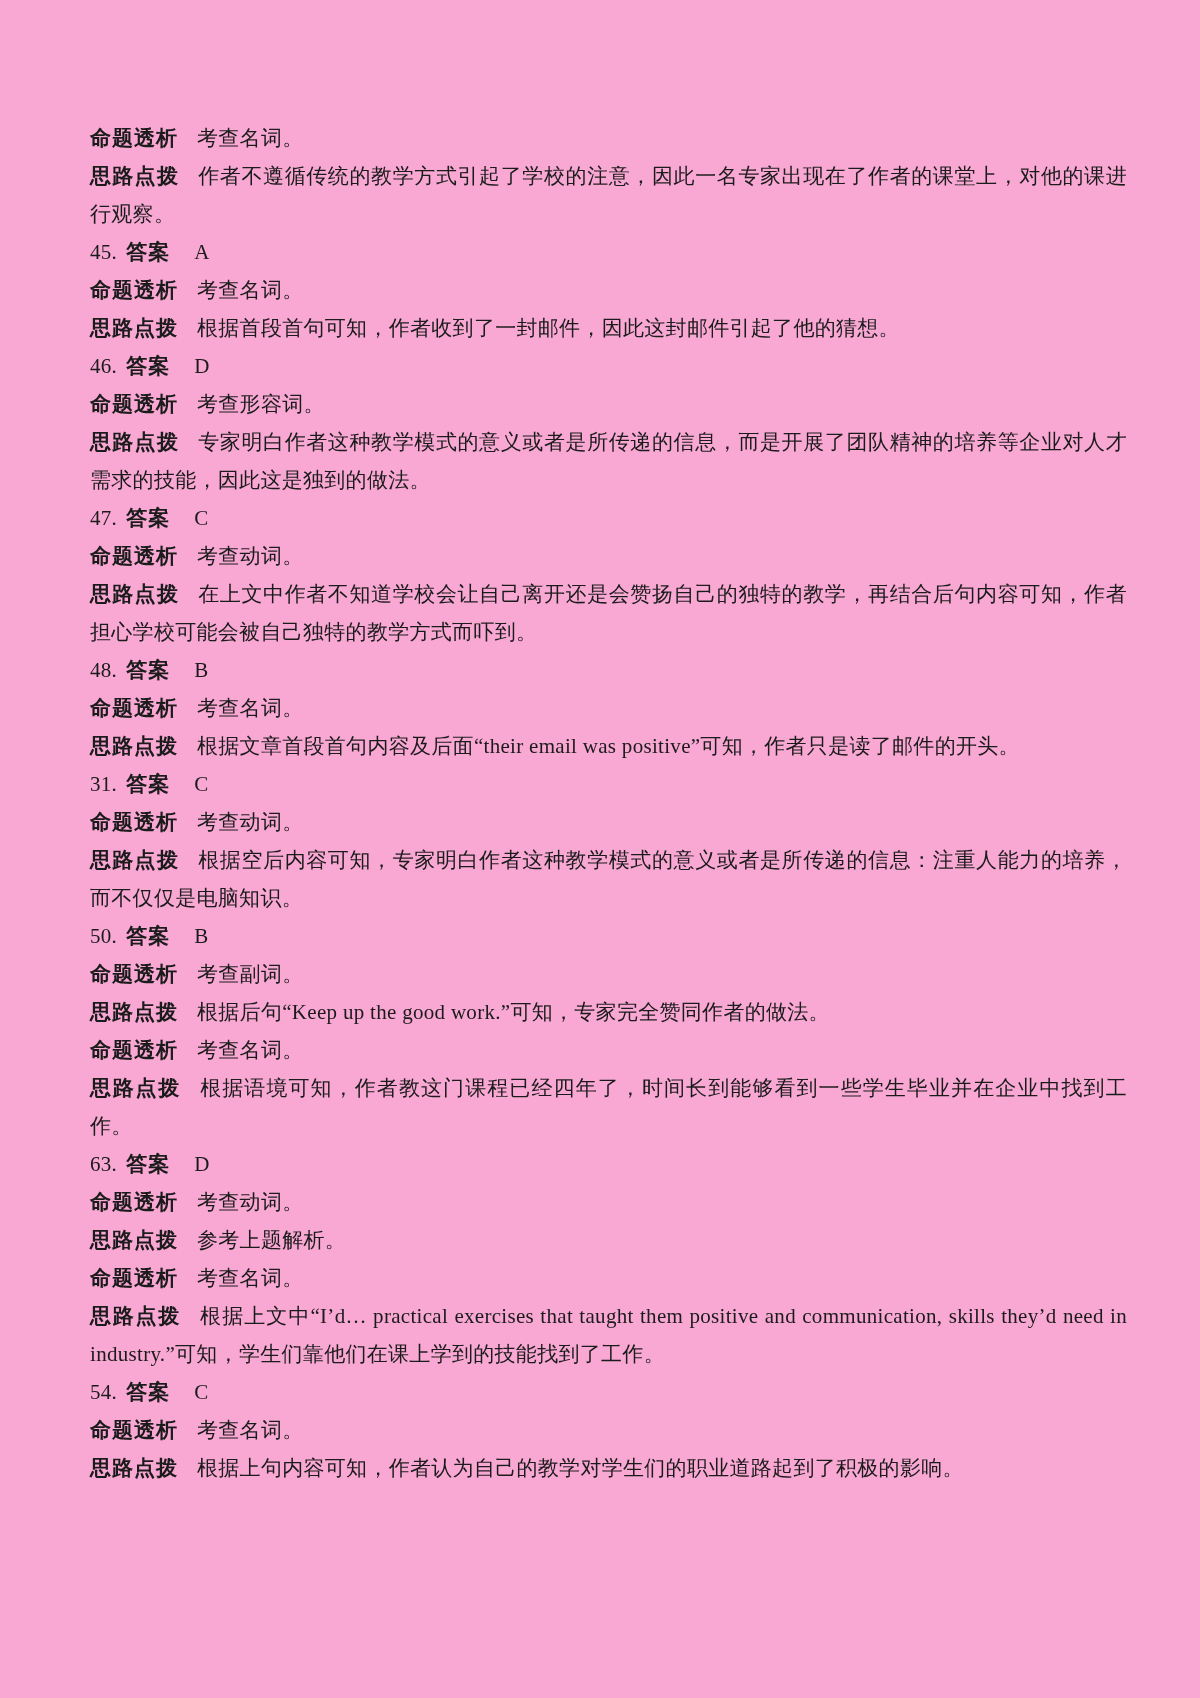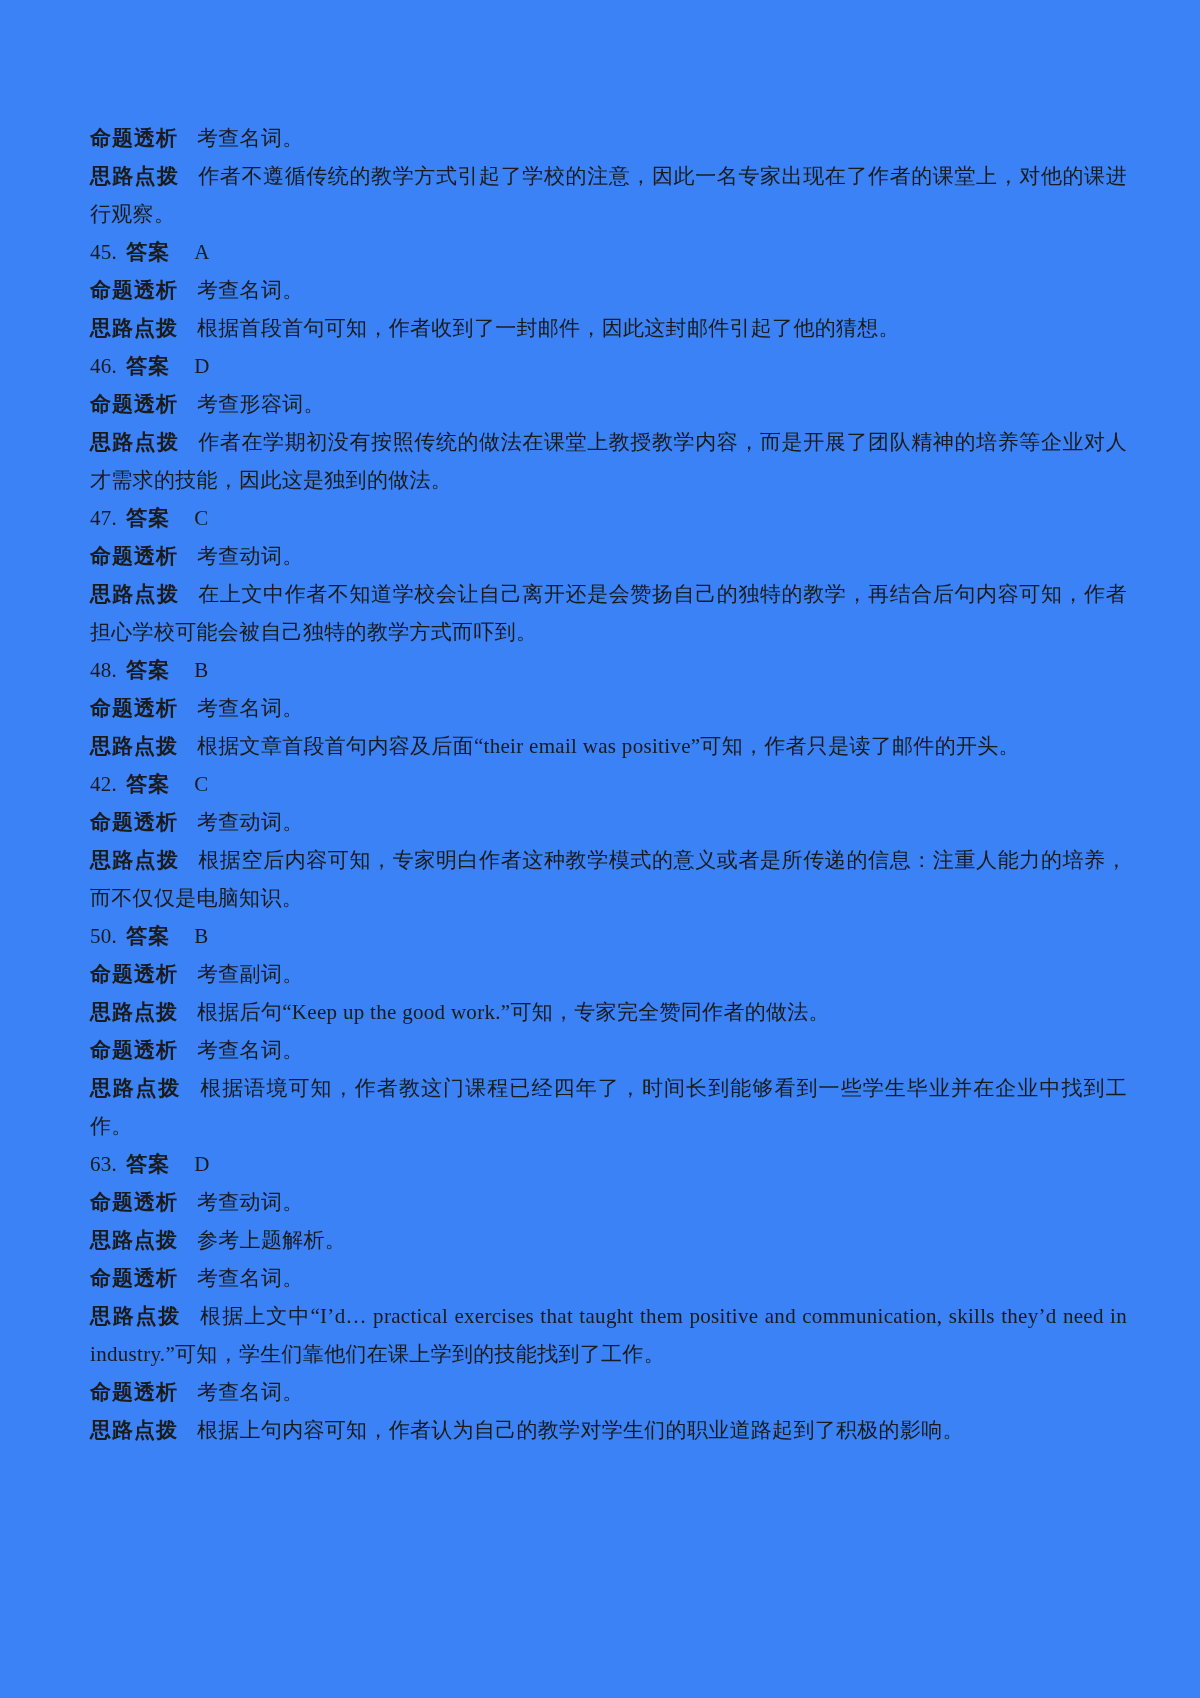--- a/index.html
+++ b/index.html
@@ -4,21 +4,21 @@
 <style>
   html, body {
     margin: 0;
     padding: 0;
     background: #ffffff;
   }
   .page {
     position: relative;
     width: 1200px;
     height: 1698px;
-    background: #3b82f6;
+    background: #f9a8d4;
     box-sizing: border-box;
     padding: 119px 50px 0 90px;
     overflow: hidden;
   }
   .doc {
     width: 1037px;
     font-family: "Liberation Serif", "DejaVu Serif", serif;
     font-size: 21px;
     line-height: 38px;
     color: #1b1b1b;
@@ -83,21 +83,21 @@
   <section class="item">
     <p class="answer-line">
       <span class="num">46.</span><span class="ans-label">答案</span><span class="ans-value">D</span>
     </p>
 
   <p class="section-line">
     <span class="sec-label">命题透析</span><span class="sec-text">考查形容词。</span>
   </p>
 
   <p class="section-line">
-    <span class="sec-label">思路点拨</span><span class="sec-text">作者在学期初没有按照传统的做法在课堂上教授教学内容，而是开展了团队精神的培养等企业对人才需求的技能，因此这是独到的做法。</span>
+    <span class="sec-label">思路点拨</span><span class="sec-text">专家明白作者这种教学模式的意义或者是所传递的信息，而是开展了团队精神的培养等企业对人才需求的技能，因此这是独到的做法。</span>
   </p>
 </section>
 
   <section class="item">
     <p class="answer-line">
       <span class="num">47.</span><span class="ans-label">答案</span><span class="ans-value">C</span>
     </p>
 
   <p class="section-line">
     <span class="sec-label">命题透析</span><span class="sec-text">考查动词。</span>
@@ -117,21 +117,21 @@
     <span class="sec-label">命题透析</span><span class="sec-text">考查名词。</span>
   </p>
 
   <p class="section-line">
     <span class="sec-label">思路点拨</span><span class="sec-text">根据文章首段首句内容及后面“their email was positive”可知，作者只是读了邮件的开头。</span>
   </p>
 </section>
 
   <section class="item">
     <p class="answer-line">
-      <span class="num">42.</span><span class="ans-label">答案</span><span class="ans-value">C</span>
+      <span class="num">31.</span><span class="ans-label">答案</span><span class="ans-value">C</span>
     </p>
 
   <p class="section-line">
     <span class="sec-label">命题透析</span><span class="sec-text">考查动词。</span>
   </p>
 
   <p class="section-line">
     <span class="sec-label">思路点拨</span><span class="sec-text">根据空后内容可知，专家明白作者这种教学模式的意义或者是所传递的信息：注重人能力的培养，而不仅仅是电脑知识。</span>
   </p>
 </section>
@@ -180,20 +180,23 @@
   <p class="section-line">
     <span class="sec-label">命题透析</span><span class="sec-text">考查名词。</span>
   </p>
 
   <p class="section-line">
     <span class="sec-label">思路点拨</span><span class="sec-text">根据上文中“I’d… practical exercises that taught them positive and communication, skills they’d need in industry.”可知，学生们靠他们在课上学到的技能找到了工作。</span>
   </p>
 </section>
 
   <section class="item">
+    <p class="answer-line">
+      <span class="num">54.</span><span class="ans-label">答案</span><span class="ans-value">C</span>
+    </p>
 
   <p class="section-line">
     <span class="sec-label">命题透析</span><span class="sec-text">考查名词。</span>
   </p>
 
   <p class="section-line">
     <span class="sec-label">思路点拨</span><span class="sec-text">根据上句内容可知，作者认为自己的教学对学生们的职业道路起到了积极的影响。</span>
   </p>
 </section>
 </div>

